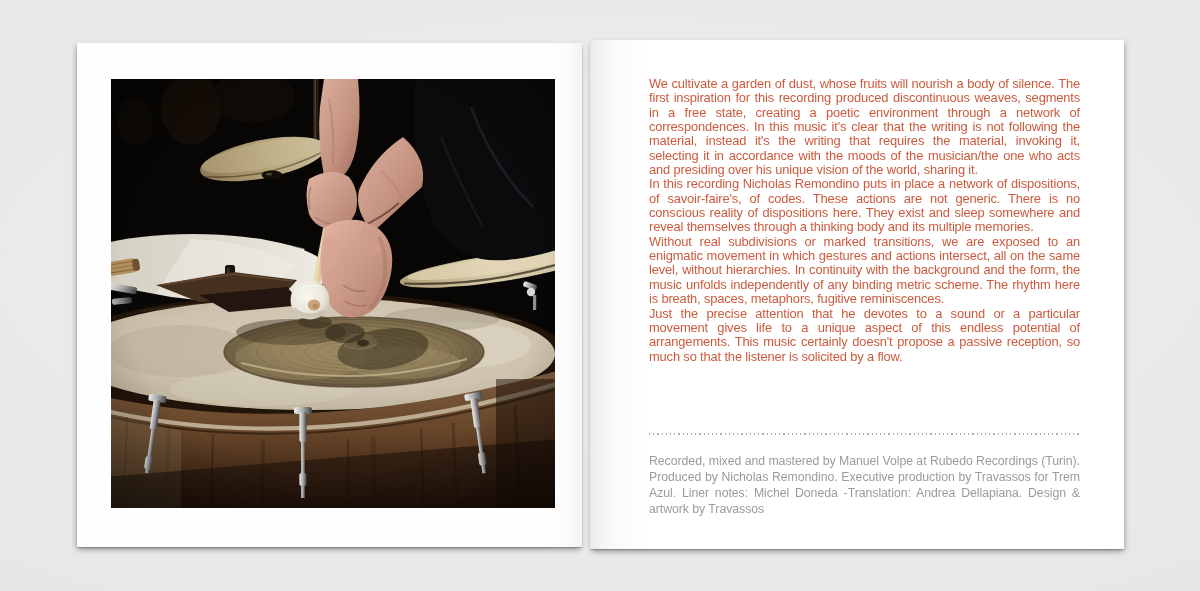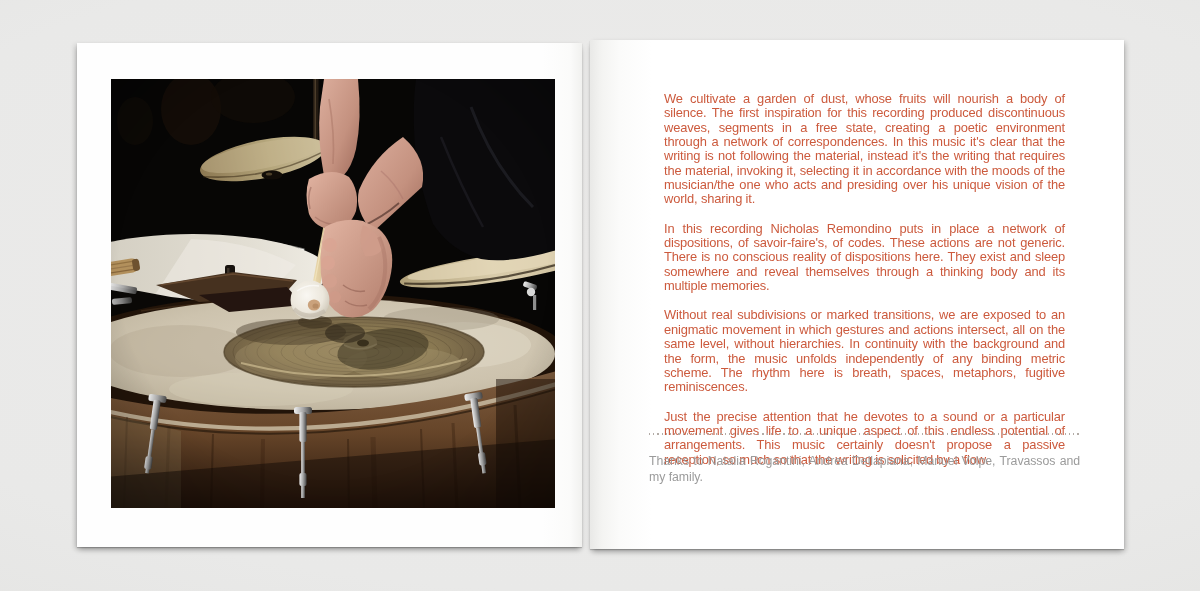--- a/index.html
+++ b/index.html
@@ -19,21 +19,21 @@
     left:513px;top:0;width:534px;height:509px;
     background:linear-gradient(90deg,#e9e9e7 0px,#f4f4f2 12px,#fbfbfa 30px,#ffffff 62px,#ffffff 100%);
     box-shadow:2px 2px 5px rgba(0,0,0,.14), 0 4px 6px -2px rgba(0,0,0,.30), 0 1px 1px rgba(0,0,0,.18);
   }
   .photo-frame{position:absolute;left:34px;top:36px;width:444px;height:429px;overflow:hidden;background:#070605;}
   .notes{
     position:absolute;left:59px;top:37px;width:431px;
     color:#cc5a3d;font-size:12.9px;line-height:14.35px;letter-spacing:-0.15px;
     text-align:justify;
   }
-  .notes p{margin:15px;}
+  .notes p{margin:0;}
   .notes .attr{font-style:italic;}
   .divider{
     position:absolute;left:59px;top:393px;width:431px;height:2px;
     background:repeating-linear-gradient(90deg,#b3aca7 0,#b3aca7 1.2px,transparent 1.2px,transparent 4.2px);
   }
   .credits{
     position:absolute;left:59px;top:414px;width:431px;
     color:#9b9b9b;font-size:12.3px;line-height:15.9px;letter-spacing:-0.05px;
     text-align:justify;
   }
@@ -307,23 +307,23 @@
         <rect x="0" y="0" width="444" height="429" fill="url(#gVig)"></rect>
       </svg>
     </div>
   </div>
 
   <div class="page page-right">
     <div class="notes">
       <p>We cultivate a garden of dust, whose fruits will nourish a body of silence. The first inspiration for this recording produced discontinuous weaves, segments in a free state, creating a poetic environment through a network of correspondences. In this music it's clear that the writing is not following the material, instead it's the writing that requires the material, invoking it, selecting it in accordance with the moods of the musician/the one who acts and presiding over his unique vision of the world, sharing it.</p>
       <p>In this recording Nicholas Remondino puts in place a network of dispositions, of savoir-faire's, of codes. These actions are not generic. There is no conscious reality of dispositions here. They exist and sleep somewhere and reveal themselves through a thinking body and its multiple memories.</p>
       <p>Without real subdivisions or marked transitions, we are exposed to an enigmatic movement in which gestures and actions intersect, all on the same level, without hierarchies. In continuity with the background and the form, the music unfolds independently of any binding metric scheme. The rhythm here is breath, spaces, metaphors, fugitive reminiscences.</p>
-      <p>Just the precise attention that he devotes to a sound or a particular movement gives life to a unique aspect of this endless potential of arrangements. This music certainly doesn't propose a passive reception, so much so that the writing is solicited by a flow.</p>
+      <p>Just the precise attention that he devotes to a sound or a particular movement gives life to a unique aspect of this endless potential of arrangements. This music certainly doesn't propose a passive reception, so much so that the listener is solicited by a flow.</p>
     </div>
 
     <div class="divider"></div>
 
     <div class="credits">
-      <p>Thanks to Natalia Rogantini, Andrea Dellapiana, Manuel Volpe, Travassos and my family.</p>
+      <p>Recorded, mixed and mastered by Manuel Volpe at Rubedo Recordings (Turin). Produced by Nicholas Remondino. Executive production by Travassos for Trem Azul. Liner notes: Michel Doneda -Translation: Andrea Dellapiana. Design &amp; artwork by Travassos</p>
     </div>
   </div>
 
 </div>
 
 </body></html>

